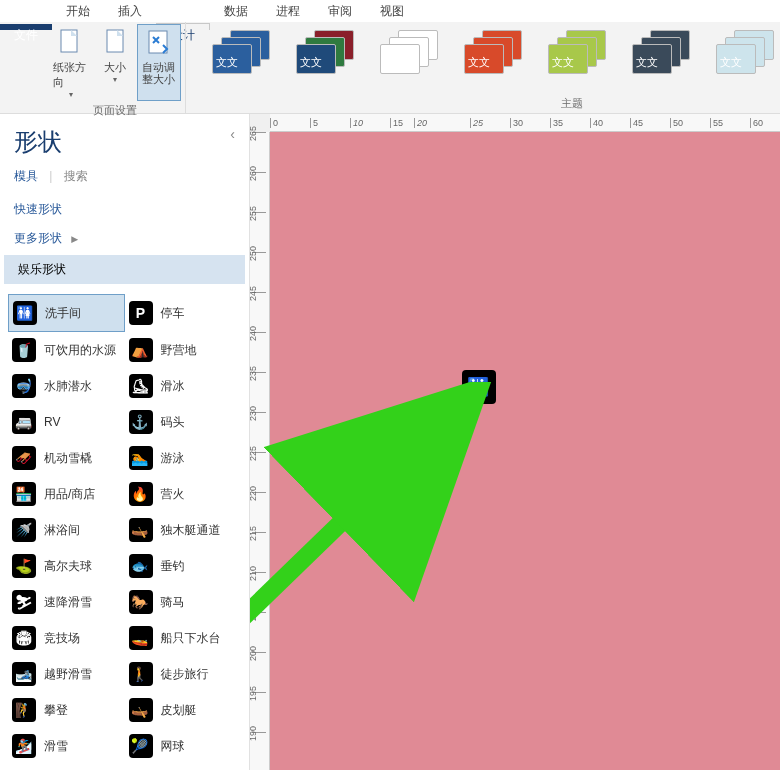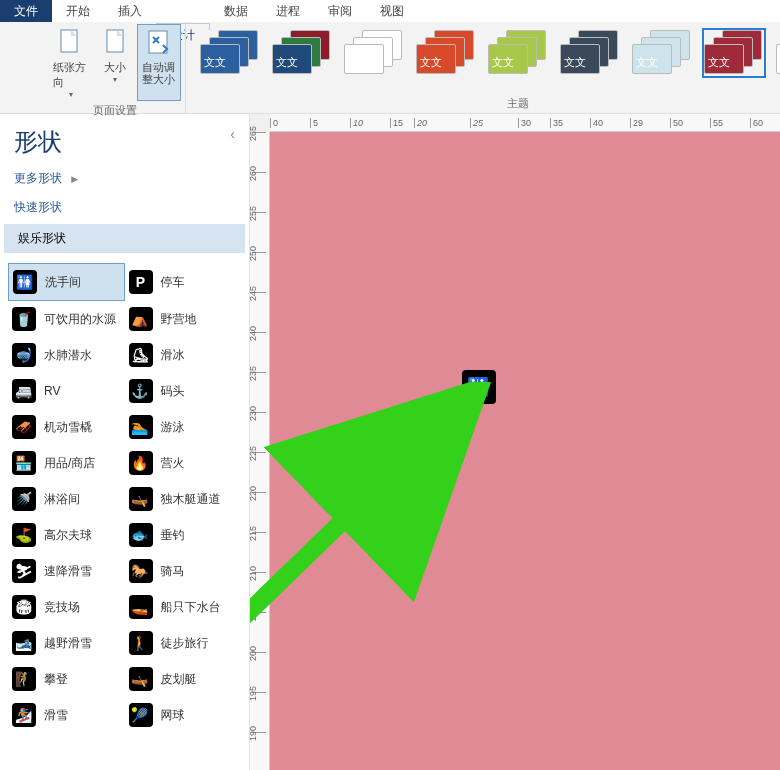--- a/index.html
+++ b/index.html
@@ -1,36 +1,36 @@
 <!DOCTYPE html>
 <html><head>
 <meta charset="utf-8">
 <style>
 * { margin: 0; padding: 0; box-sizing: border-box; font-family: "Microsoft YaHei", sans-serif; }
 body { background: #fff; width: 780px; height: 770px; overflow: hidden; position: relative; }
 
 
 .tab-bar { display: flex; height: 22px; background: #fff; font-size: 12px; }
 .tab { padding: 3px 14px; color: #444; cursor: pointer; }
-.tab.file { background: #1a3e6f; color: #fff; }
+.tab.file { background: #1a3e6f; color: #fff; margin-top: 24px; }
 .tab.active { background: #f3f3f3; border: 1px solid #c8c8c8; border-bottom: none; color: #1a3e6f; margin-top: 23px; }
 
 
 .ribbon { display: flex; height: 92px; background: #f3f3f3; border-bottom: 1px solid #ddd; padding-left: 45px; }
 .ribbon-group { display: flex; flex-direction: column; border-right: 1px solid #ddd; padding: 2px 4px 0; }
 .ribbon-btns { display: flex; flex: 1; }
 .rbtn { display: flex; flex-direction: column; align-items: center; justify-content: flex-start; padding: 2px 4px; font-size: 11px; color: #444; min-width: 44px; cursor: pointer; }
 .rbtn.selected { background: #cfe0ee; border: 1px solid #6f9fc8; }
 .rbtn .ricon { width: 32px; height: 32px; margin-bottom: 2px; position: relative; }
 .caret-down { font-size: 8px; color: #666; }
 .group-label { text-align: center; font-size: 11px; color: #6a6a6a; padding: 2px 0; }
 
 
 .theme-row { display: flex; gap: 12px; padding: 6px 10px; flex: 1; overflow: hidden; }
-.theme-thumb { width: 60px; height: 46px; position: relative; cursor: pointer; }
+.theme-thumb { width: 60px; height: 46px; position: relative; cursor: pointer; margin-left: 12px; }
 .theme-thumb.selected { outline: 2px solid #2b7cd3; }
 .layer { position: absolute; width: 40px; height: 30px; border-radius: 2px; font-size: 11px; color: #fff; padding: 10px 0 0 3px; }
 .layer.l1 { top: 0; left: 18px; }
 .layer.l2 { top: 7px; left: 9px; }
 .layer.l3 { top: 14px; left: 0; }
 
 
 .main { display: flex; height: calc(770px - 114px); }
 .side { width: 250px; border-right: 1px solid #e1e1e1; display: flex; flex-direction: column; overflow: hidden; }
 .side-head { padding: 12px 14px 6px; }
@@ -167,25 +167,30 @@
     <div class="group-label">主题</div>
   </div>
 </div>
 
 <div class="main">
   <div class="side">
     <div class="side-head">
       <span class="side-title">形状</span>
       <span class="side-collapse">‹</span>
     </div>
+    <div class="side-sub">
+      <span>模具</span>
+      <span class="sep">|</span>
+      <span style="color:#888;">搜索</span>
+    </div>
+    <div class="side-link">快速形状</div>
     <div class="side-link">
       <span>更多形状</span>
       <span class="chev-right">▶</span>
     </div>
-    <div class="side-link">快速形状</div>
     <div class="side-cat">娱乐形状</div>
     <div class="shape-grid" id="shape-grid">
         <div class="shape-item sel">
           <div class="shape-icon">🚻</div>
           <span>洗手间</span>
         </div>
         <div class="shape-item">
           <div class="shape-icon">P</div>
           <span>停车</span>
         </div>
@@ -289,24 +294,24 @@
   </div>
 
   <div class="canvas-wrap">
     <div class="ruler-h" id="ruler-h">
         <div class="tick" style="left: 0px;">0</div>
         <div class="tick" style="left: 40px;">5</div>
         <div class="tick" style="left: 80px; font-style: italic;">10</div>
         <div class="tick" style="left: 120px;">15</div>
         <div class="tick" style="left: 144px; font-style: italic;">20</div>
         <div class="tick" style="left: 200px; font-style: italic;">25</div>
-        <div class="tick" style="left: 248px; text-align: right;">30</div>
+        <div class="tick" style="left: 240px; text-align: right;">30</div>
         <div class="tick" style="left: 280px;">35</div>
         <div class="tick" style="left: 320px;">40</div>
-        <div class="tick" style="left: 360px;">29</div>
+        <div class="tick" style="left: 360px;">45</div>
         <div class="tick" style="left: 400px;">50</div>
         <div class="tick" style="left: 440px;">55</div>
         <div class="tick" style="left: 480px;">60</div>
       </div>
     <div class="ruler-v" id="ruler-v">
         <div class="tick" style="top: 0px;"><span>265</span></div>
         <div class="tick" style="top: 40px;"><span>260</span></div>
         <div class="tick" style="top: 80px;"><span>255</span></div>
         <div class="tick" style="top: 120px;"><span>250</span></div>
         <div class="tick" style="top: 160px;"><span>245</span></div>

